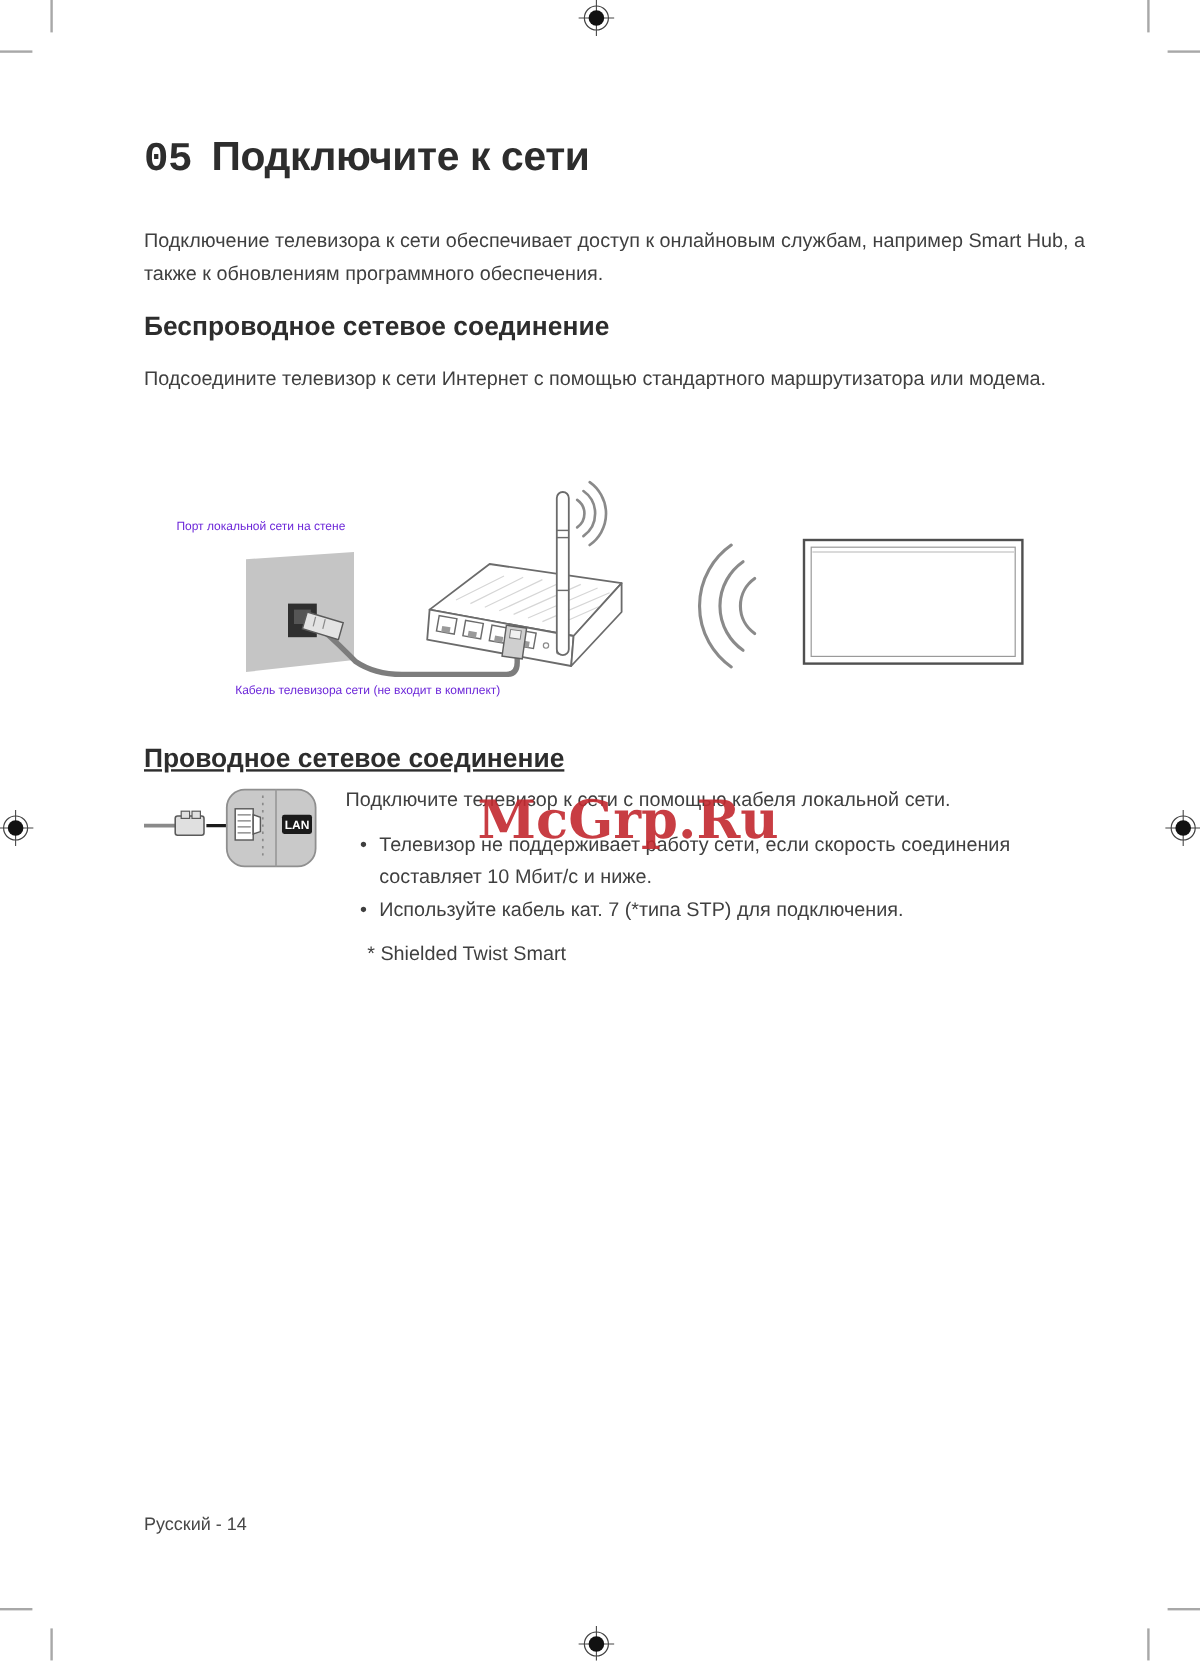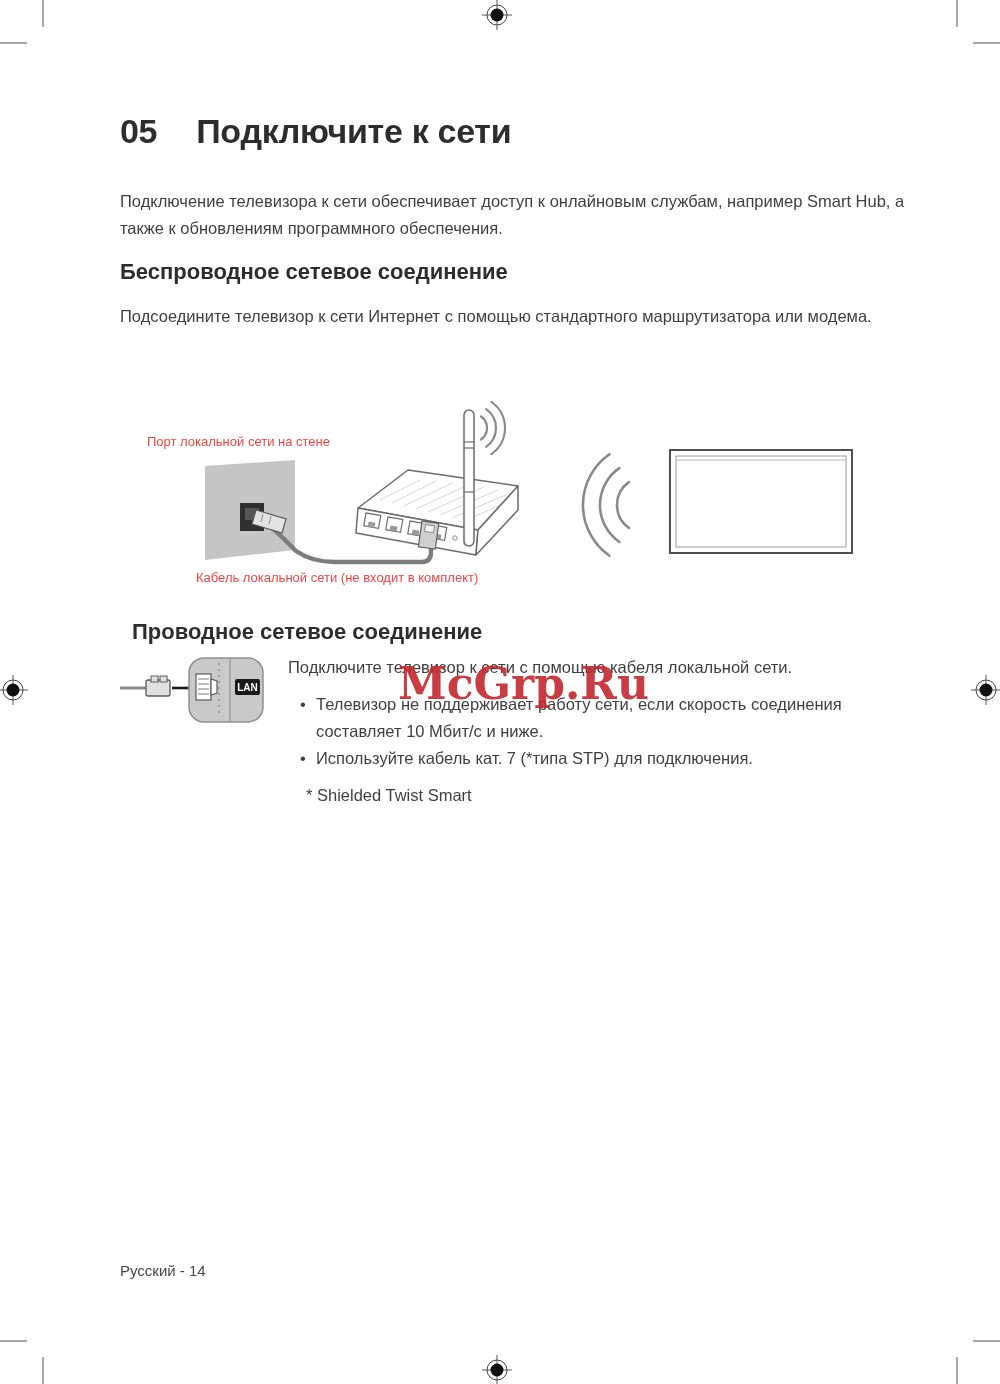--- a/index.html
+++ b/index.html
@@ -12,32 +12,32 @@
   
   .crop{position:absolute;background:#a8a8a8;}
   .crop.v{width:2px;height:27px;}
   .crop.h{width:27px;height:2px;}
   .regmark{position:absolute;width:30px;height:30px;}
   
   .chapter-title{
     left:120px;top:112px;font-size:34px;font-weight:bold;color:#2d2d2d;
     letter-spacing:-0.3px;white-space:nowrap;margin:0;
   }
-  .chapter-title .num{margin-right:39px;}
+  .chapter-title .num{margin-right:16px;font-family:Liberation Mono, monospace;}
   .body-par{font-size:16.5px;line-height:27px;color:#3f3f3f;margin:0;}
   .intro{left:120px;top:188px;width:785px;}
   .h2{font-size:22px;font-weight:bold;color:#2d2d2d;margin:0;white-space:nowrap;}
   .h2-wireless{left:120px;top:259px;}
-  .h2-wired{left:132px;top:619px;}
+  .h2-wired{left:120px;top:619px;text-decoration:underline;}
   .p-wireless{left:120px;top:303px;width:785px;}
   .diagram-caption{
     left:120px;top:352px;width:720px;text-align:center;
     font-size:15.5px;line-height:24px;color:#3f3f3f;
   }
-  .diagram-label{font-size:13px;color:#ef4444;white-space:nowrap;z-index:3;}
+  .diagram-label{font-size:10px;color:#6d28d9;white-space:nowrap;z-index:3;}
   .label-wallport{left:147px;top:434px;}
   .label-cable{left:196px;top:570px;}
   .diagram-svg{left:100px;top:400px;z-index:1;}
   .lanicon-svg{left:118px;top:650px;}
   .wired-text{left:288px;top:654px;width:575px;}
   .wired-text p{margin:0;}
   .wired-text ul{list-style:none;margin:10px;padding:0;}
   .wired-text li{position:relative;padding-left:18px;margin:0;}
   .wired-text li::before{
     content:"\2022";position:absolute;left:2px;top:0;color:#3f3f3f;
@@ -92,21 +92,21 @@
 
   <h1 class="abs chapter-title"><span class="num">05</span><span>Подключите к сети</span></h1>
 
   <p class="abs body-par intro">Подключение телевизора к сети обеспечивает доступ к онлайновым службам, например Smart Hub, а также к обновлениям программного обеспечения.</p>
 
   <h2 class="abs h2 h2-wireless">Беспроводное сетевое соединение</h2>
   <p class="abs body-par p-wireless">Подсоедините телевизор к сети Интернет с помощью стандартного маршрутизатора или модема.</p>
 
 
   <div class="abs diagram-label label-wallport">Порт локальной сети на стене</div>
-  <div class="abs diagram-label label-cable">Кабель локальной сети (не входит в комплект)</div>
+  <div class="abs diagram-label label-cable">Кабель телевизора сети (не входит в комплект)</div>
 
   <svg class="abs diagram-svg" width="800" height="185" viewBox="0 0 800 185">
 
     <g>
       <polygon points="105,66 195,60 195,150 105,160" fill="#c5c5c5"></polygon>
       <rect x="140" y="103" width="24" height="28" fill="#2f2f2f"></rect>
       <rect x="145" y="108" width="14" height="12" fill="#555"></rect>
 
       <path d="M 160,118 C 176,130 186,141 196,151 Q 212,162 235,162 L 322,162 Q 331,162 331,152 L 331,142" fill="none" stroke="#7d7d7d" stroke-width="4.5" stroke-linecap="round"></path>
 

